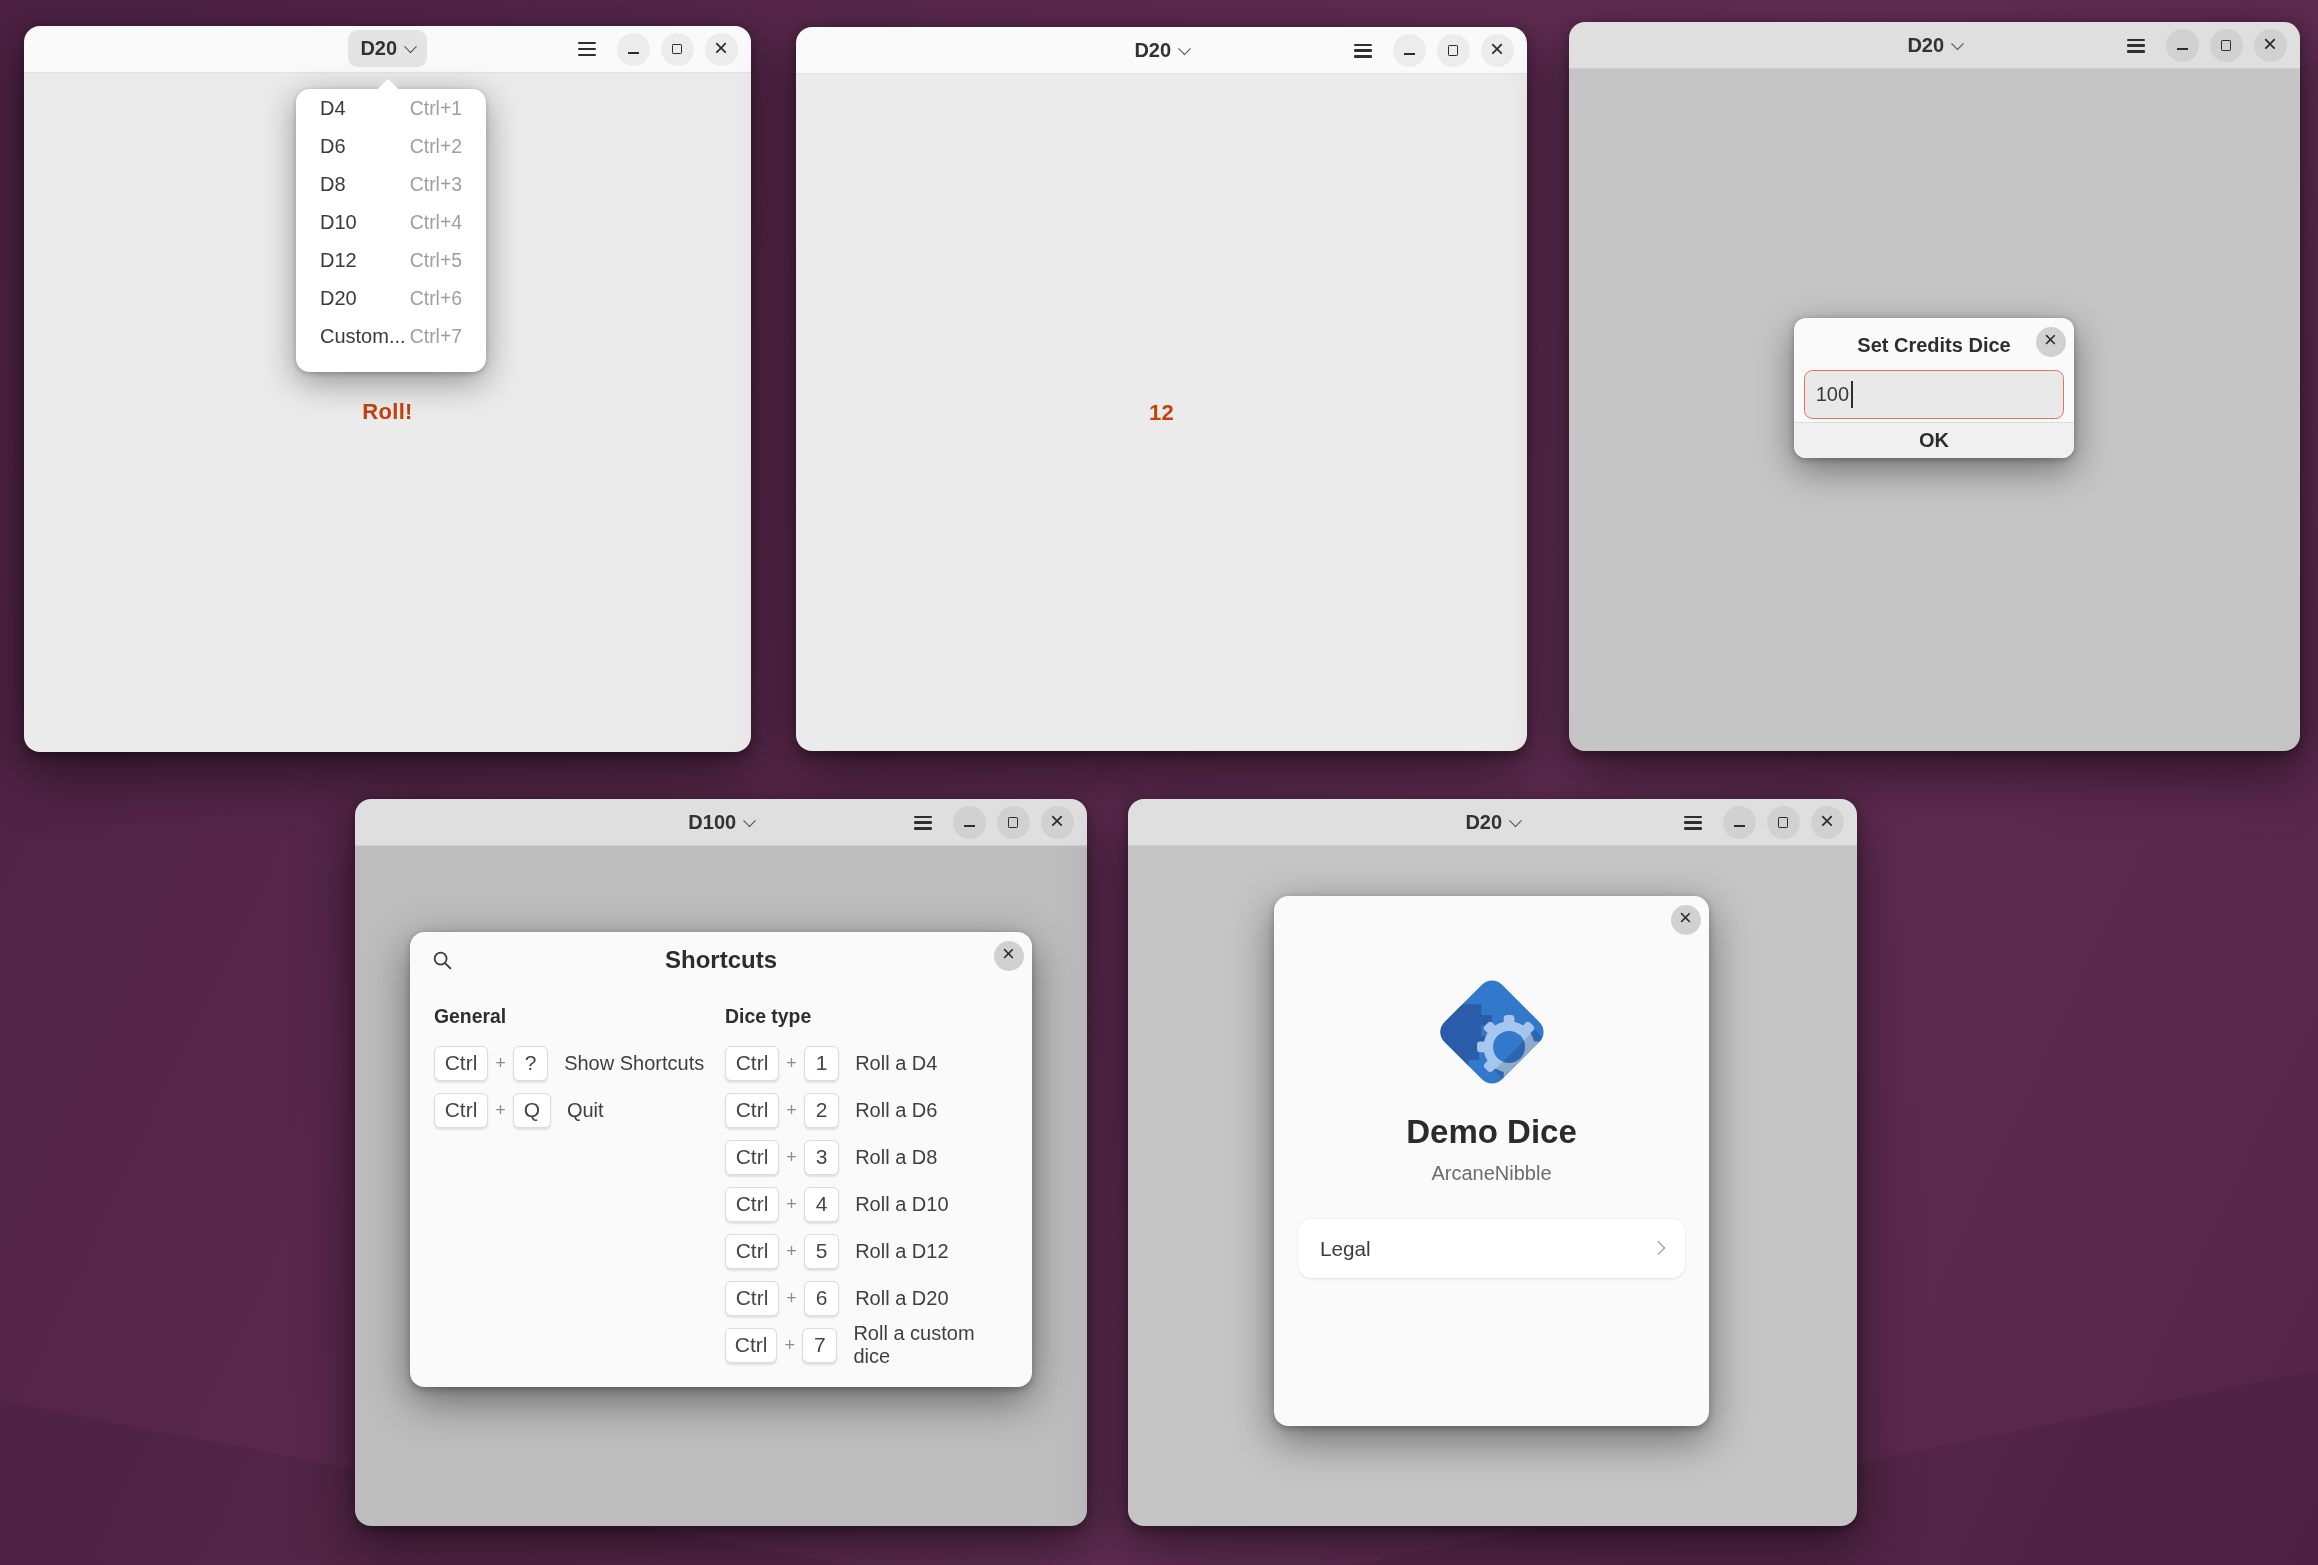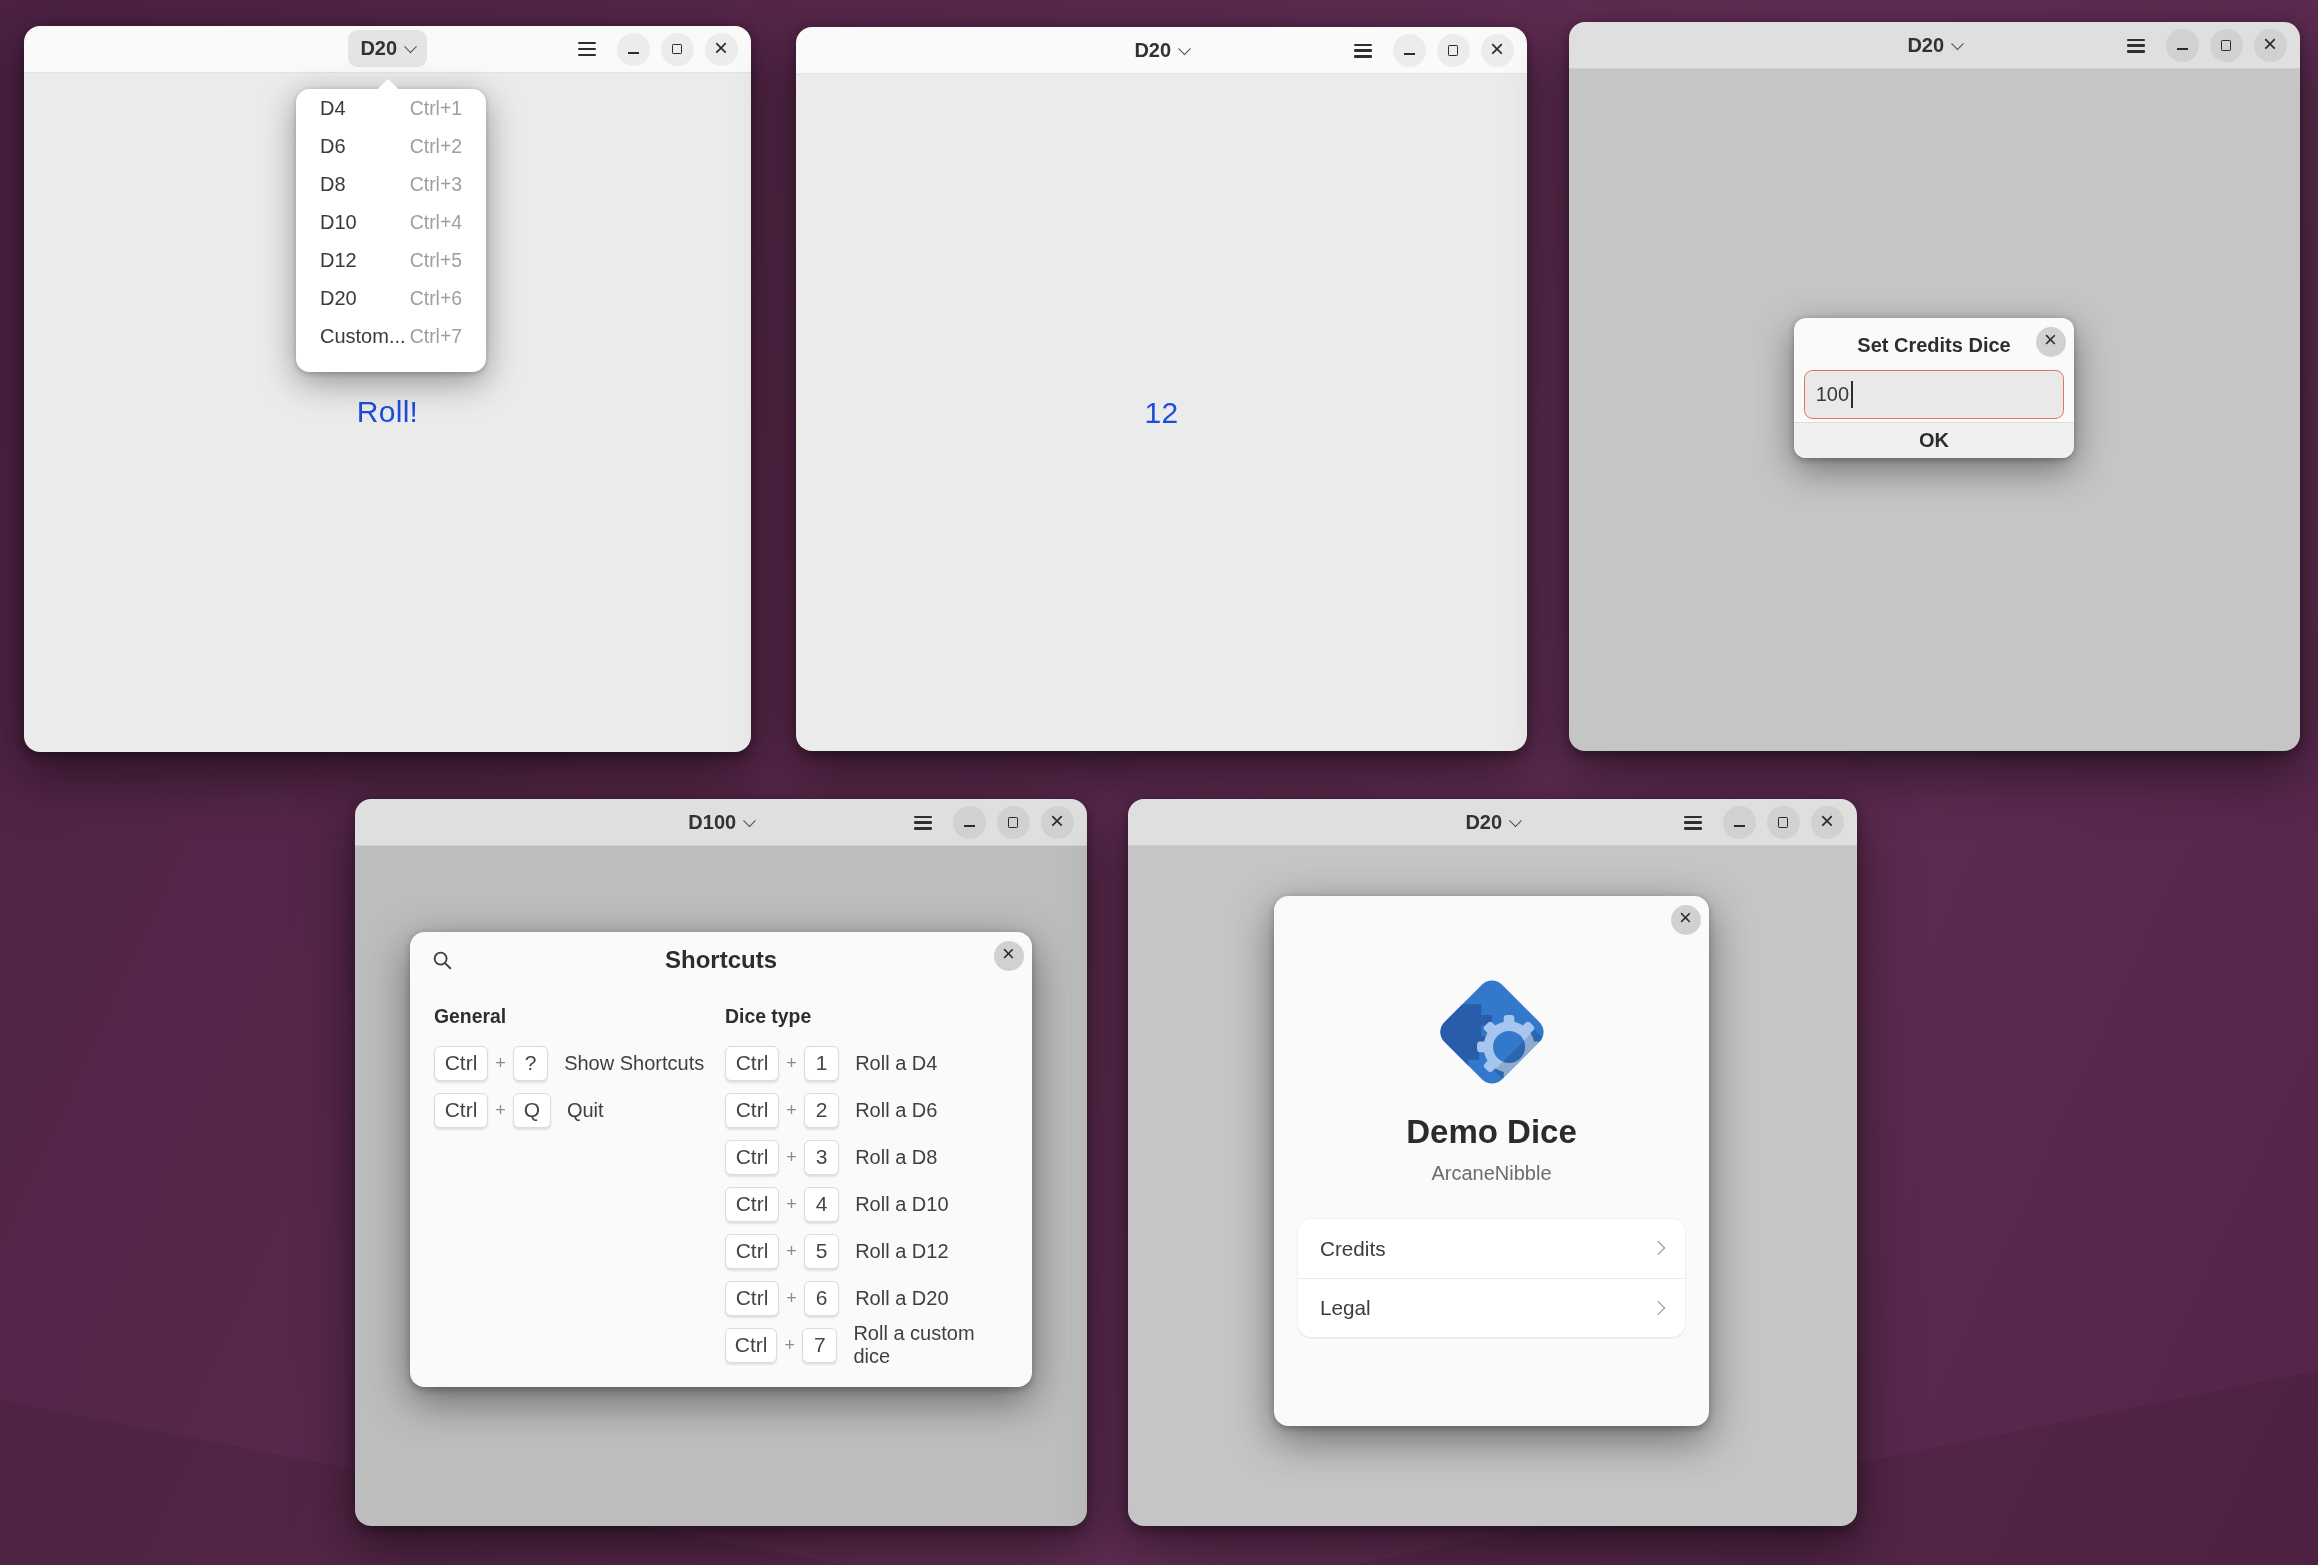--- a/index.html
+++ b/index.html
@@ -36,21 +36,21 @@
   .burger { width:18px; height:14px; display:flex; flex-direction:column;
             justify-content:space-between; margin-right:9.7px; }
   .burger i { display:block; height:2.1px; background:#2f2f2f; border-radius:1.2px; }
   .ctl { width:33px; height:33px; border-radius:50%; background:#ececec;
          display:flex; align-items:center; justify-content:center; }
   .win.dim .ctl { background:#d1d1d1; }
   .min-bar { width:11px; height:2.1px; background:#2c2c2c; margin-top:7.3px; }
   .max-box { width:10.3px; height:10.3px; border:1.8px solid #2c2c2c; border-radius:1.2px; }
   .close-glyph { font-size:24px; line-height:1; color:#2c2c2c; margin-top:-2.4px; }
 
-  .big-label { font-size:30px; font-weight:400; color:#1d4ed8; letter-spacing:0.3px; }
+  .big-label { font-size:22px; font-weight:700; color:#c2410c; letter-spacing:0.3px; }
 
   
   .menu-pop { position:absolute; left:272px; top:63px; width:190px;
               background:#ffffff; border-radius:13.4px; padding:8.5px 0;
               box-shadow:0 9.7px 34px rgba(0,0,0,.38), 0 1.2px 4.9px rgba(0,0,0,.2); z-index:6; }
   .menu-pop::before { content:""; position:absolute; top:-6.7px; left:84px;
               width:16px; height:16px; background:#ffffff; transform:rotate(45deg);
               border-radius:2.4px; }
   .menu-item { height:38px; padding:0 24px; display:flex; align-items:flex-start;
                justify-content:space-between; }
@@ -397,23 +397,19 @@
           <rect x="71" y="44" width="10" height="12" rx="3" transform="rotate(315 76 74)"></rect>
         </g>
         <circle cx="76" cy="74" r="15" fill="#3379cb"></circle>
         <path d="M100 58 L62 96 L76 110 L114 72 Z" fill="rgba(0,0,0,0.14)"></path>
       </g>
     </svg>
     <div class="app-name">Demo Dice</div>
     <div class="app-dev">ArcaneNibble</div>
     <div class="about-card">
       <div class="about-row">
-        <span class="ar-label">Credits</span>
-        <span class="chev-right"></span>
-      </div>
-      <div class="about-row">
         <span class="ar-label">Legal</span>
         <span class="chev-right"></span>
       </div>
     </div>
   </div>
 </div>
 
 
 </body></html>

